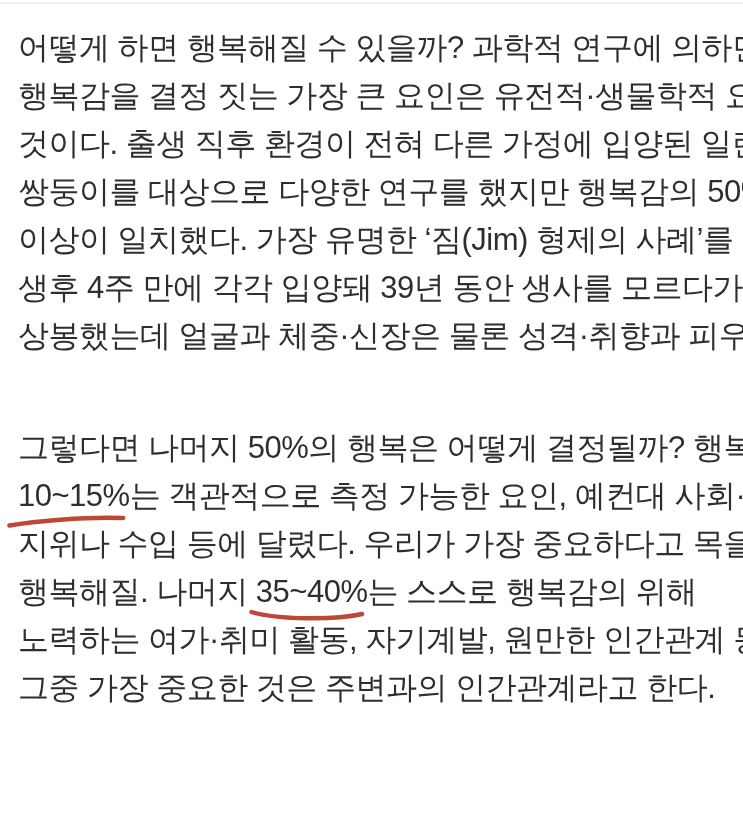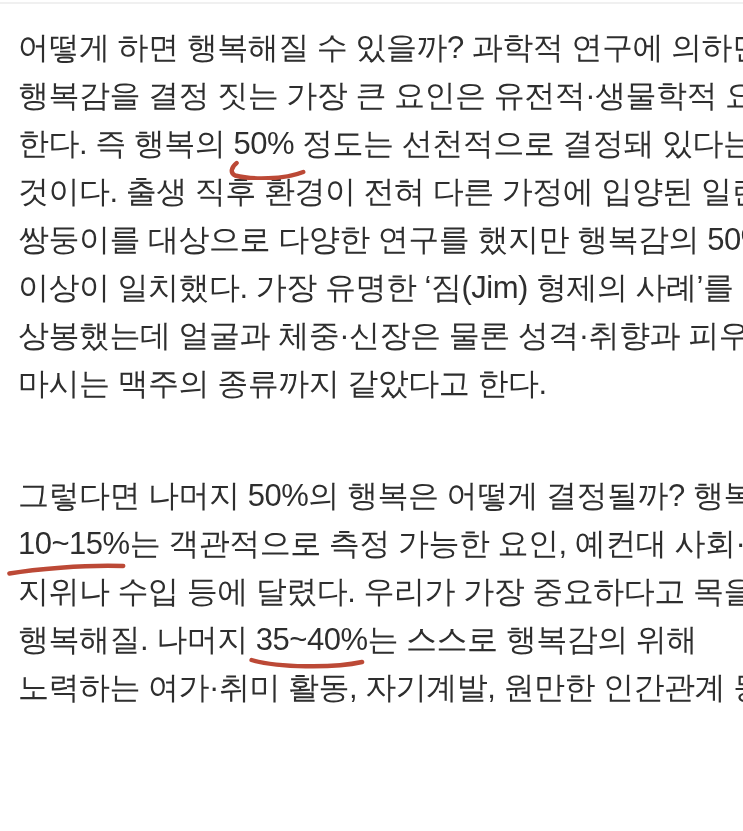--- a/index.html
+++ b/index.html
@@ -83,42 +83,38 @@
 <body>
 
 <div class="page">
   <div class="top-divider"></div>
 
   <div class="content">
 
     <div class="para">
       <span class="line">어떻게 하면 행복해질 수 있을까? 과학적 연구에 의하면</span>
       <span class="line">행복감을 결정 짓는 가장 큰 요인은 유전적·생물학적 요인이라</span>
-      <span class="line">
-        <span>한다. 즉 행복의 </span><span class="mark"><span>50%</span><svg class="scribble scribble-u1" viewBox="0 0 100 20" preserveAspectRatio="none" aria-hidden="true">
-              <path d="M10,3 C3,7 1,13 8,15.5 C30,20 72,19.5 97,12" stroke="#bc4936"></path>
-            </svg></span><span> 정도는 선천적으로 결정돼 있다는</span>
-      </span>
       <span class="line">것이다. 출생 직후 환경이 전혀 다른 가정에 입양된 일란성</span>
       <span class="line">쌍둥이를 대상으로 다양한 연구를 했지만 행복감의 50%</span>
       <span class="line">이상이 일치했다. 가장 유명한 ‘짐(Jim) 형제의 사례’를 보자.</span>
+      <span class="line">생후 4주 만에 각각 입양돼 39년 동안 생사를 모르다가</span>
       <span class="line">상봉했는데 얼굴과 체중·신장은 물론 성격·취향과 피우는 담배,</span>
-      <span class="line">마시는 맥주의 종류까지 같았다고 한다.</span>
     </div>
 
     <div class="para">
       <span class="line">그렇다면 나머지 50%의 행복은 어떻게 결정될까? 행복감의</span>
       <span class="line">
         <span></span><span class="mark"><span>10~15%</span><svg class="scribble scribble-u2" viewBox="0 0 100 20" preserveAspectRatio="none" aria-hidden="true">
               <path d="M2,16.5 C22,12.5 65,7.5 98,9" stroke="#bc4936"></path>
             </svg></span><span>는 객관적으로 측정 가능한 요인, 예컨대 사회·경제적</span>
       </span>
       <span class="line">지위나 수입 등에 달렸다. 우리가 가장 중요하다고 목을 매는</span>
       <span class="line">
         <span>행복해질. 나머지 </span><span class="mark"><span>35~40%</span><svg class="scribble scribble-u3" viewBox="0 0 100 20" preserveAspectRatio="none" aria-hidden="true">
               <path d="M3,7 C25,14.5 72,15.5 97,9" stroke="#bc4936"></path>
             </svg></span><span>는 스스로 행복감의 위해</span>
       </span>
       <span class="line">노력하는 여가·취미 활동, 자기계발, 원만한 인간관계 등이다.</span>
+      <span class="line">그중 가장 중요한 것은 주변과의 인간관계라고 한다.</span>
     </div>
 
   </div>
 </div>
 
 </body></html>

